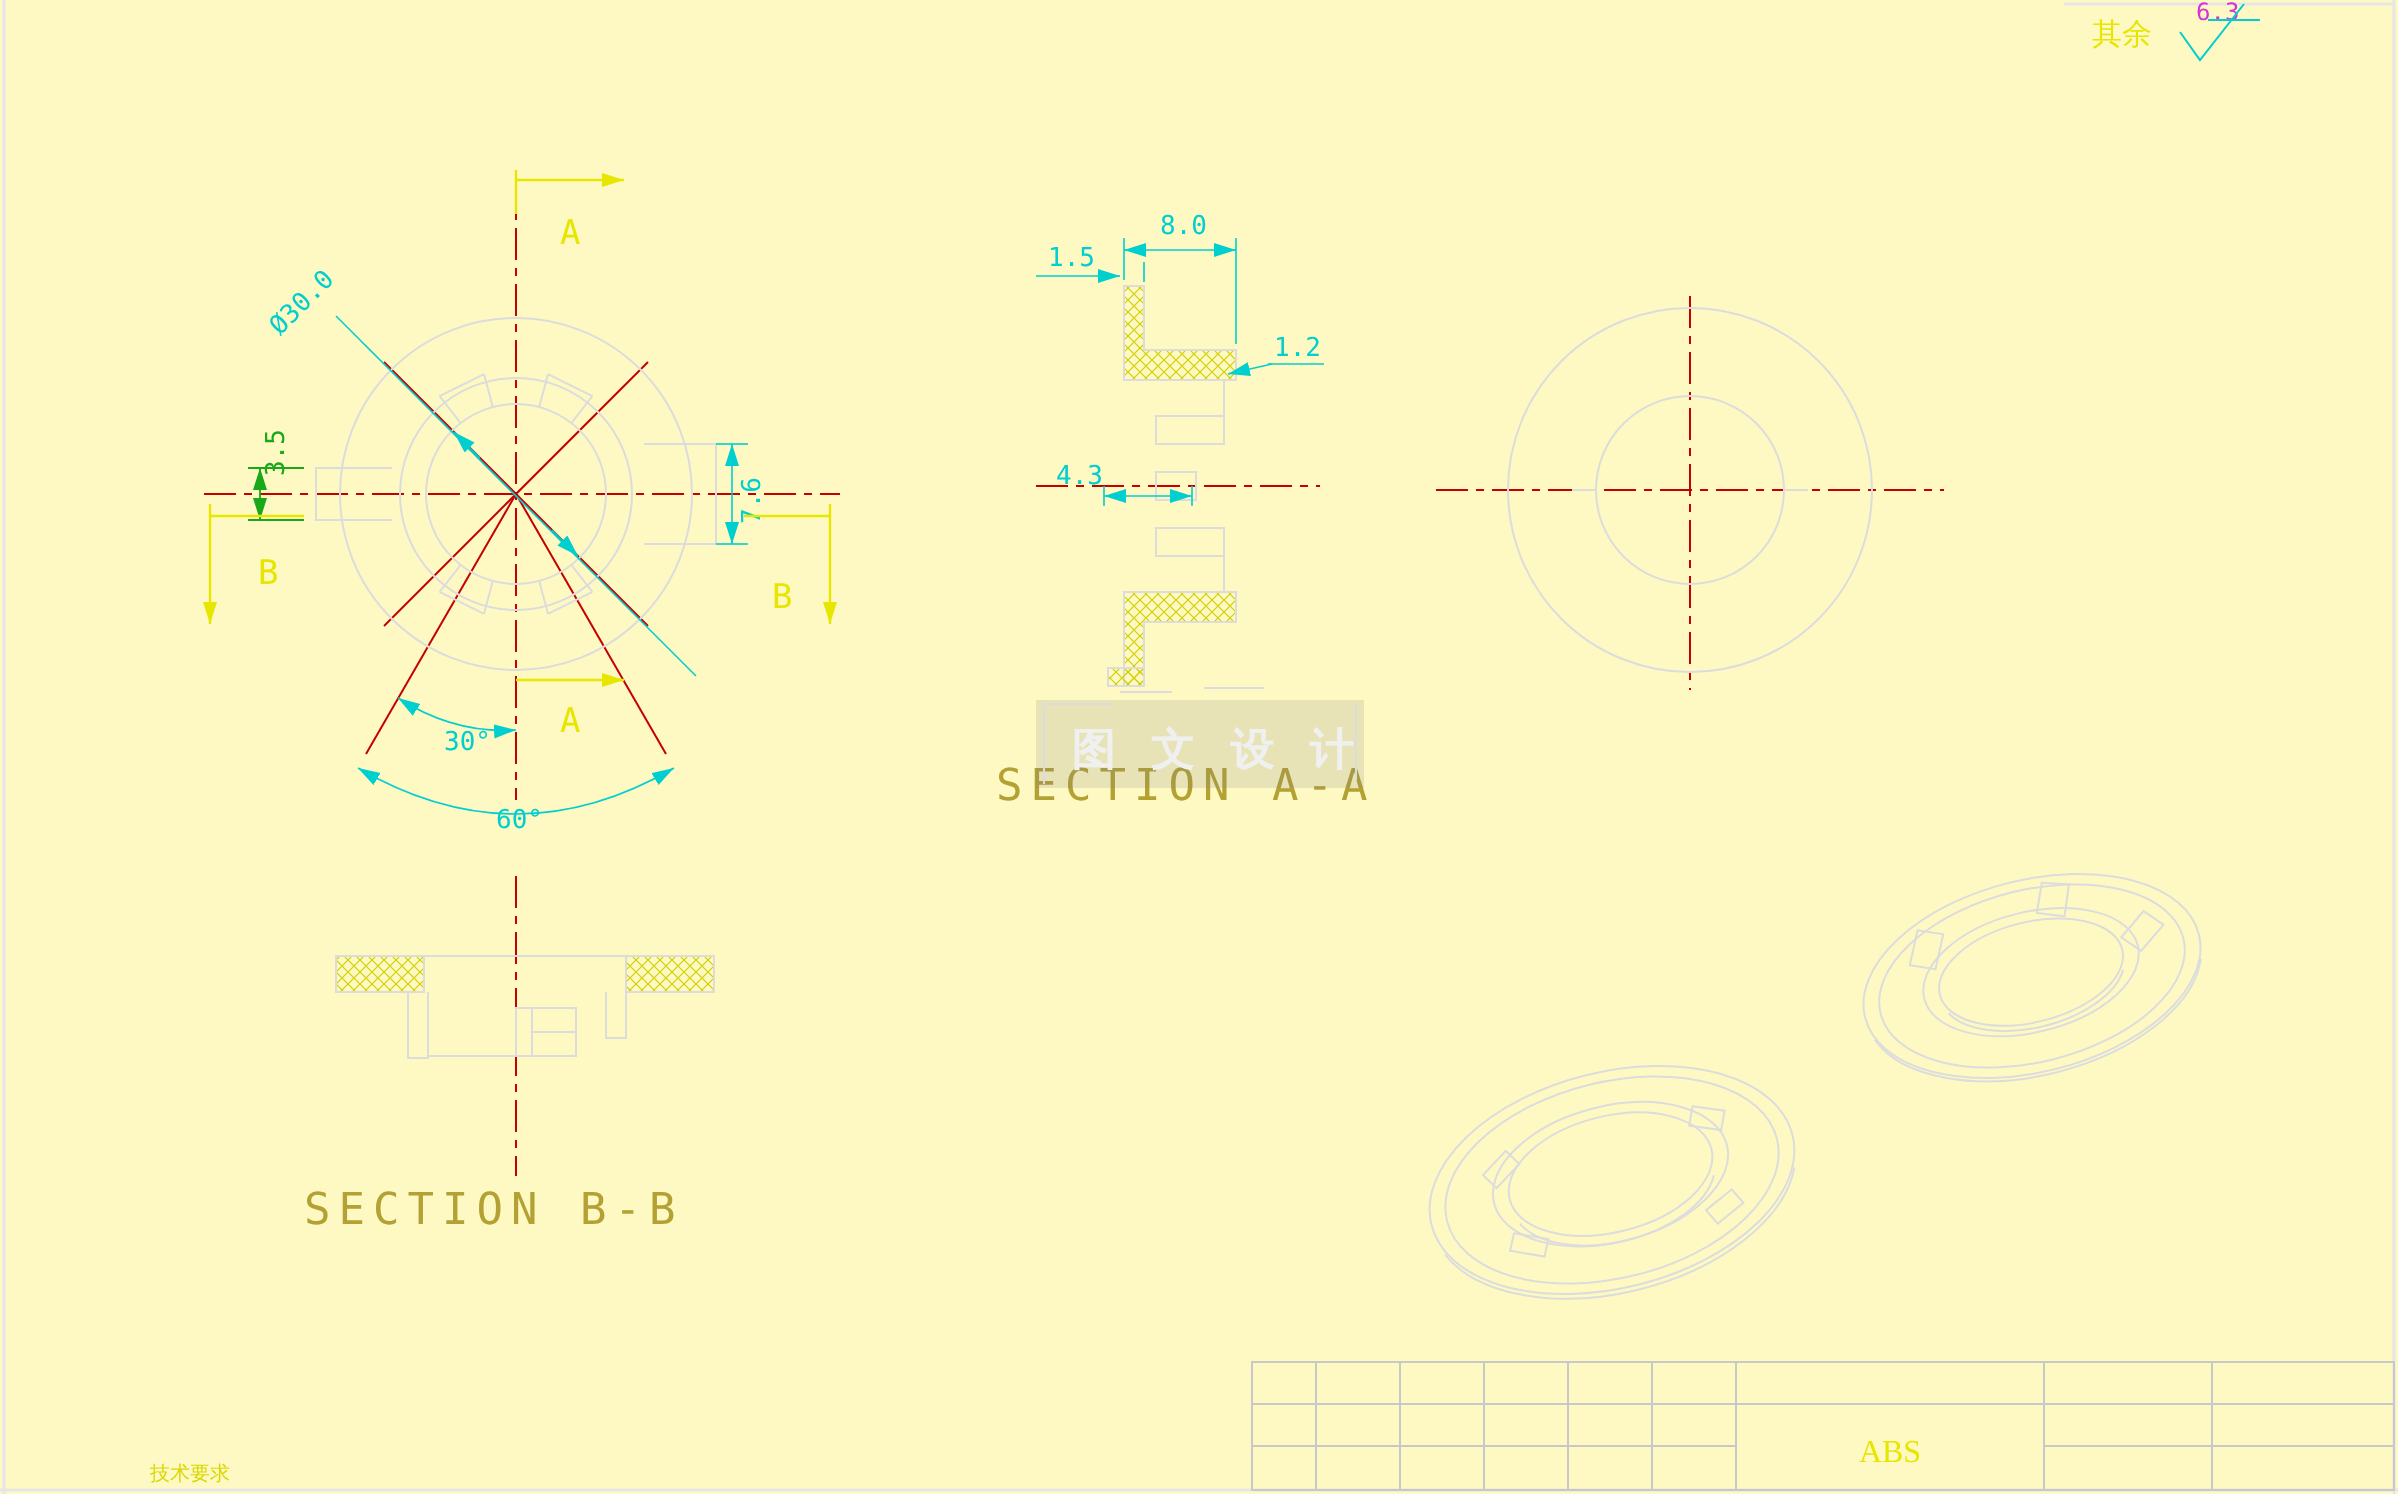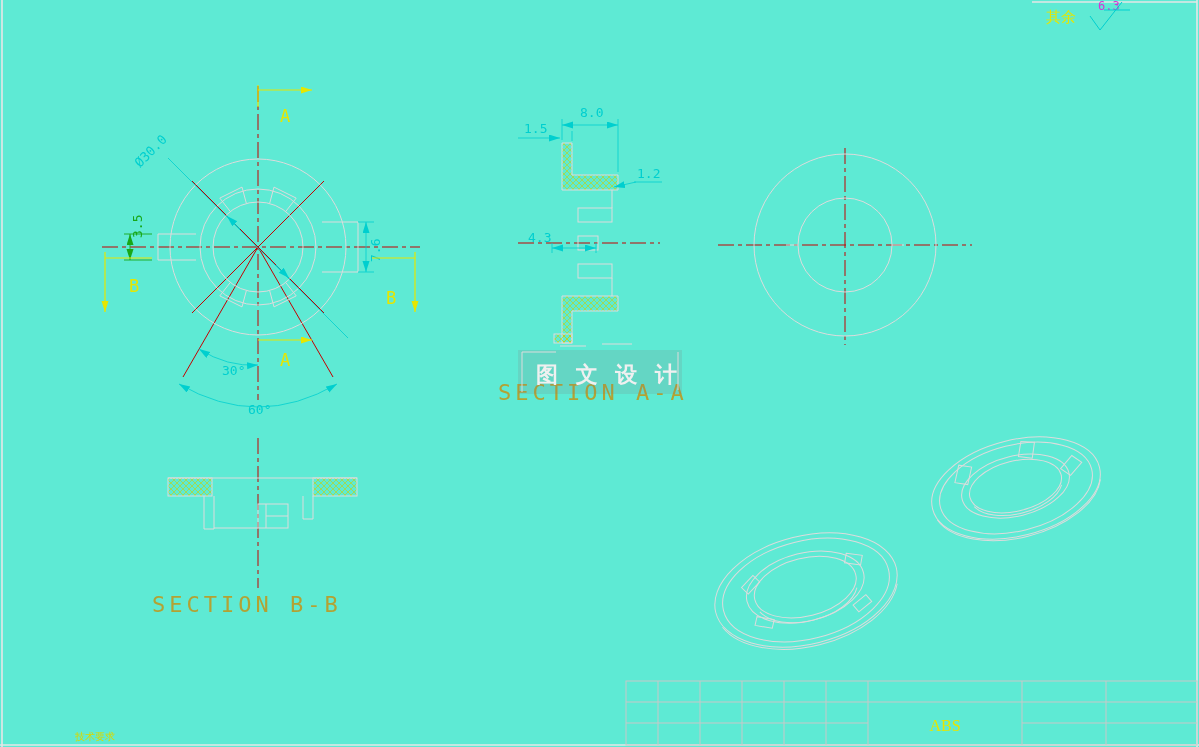--- a/index.html
+++ b/index.html
@@ -1,16 +1,16 @@
 <!DOCTYPE html>
 <html><head>
 <meta charset="utf-8">
 <style>
   html,body{margin:0;padding:0;background:#000;}
-  #sheet{position:relative;width:1199px;height:747px;background:#5eead4;overflow:hidden;
+  #sheet{position:relative;width:1199px;height:747px;background:#fef9c3;overflow:hidden;
          font-family:"DejaVu Sans", sans-serif;}
   svg{position:absolute;inset:0;}
   
   .w {stroke:#dcdcdc;fill:none;stroke-width:1;}
   .w2{stroke:#e6e6e6;fill:none;stroke-width:1.6;}
   .r {stroke:#c40000;fill:none;stroke-width:1;}
   .cl{stroke-dasharray:16 4 4 4;}
   .c {stroke:#00cfcf;fill:none;stroke-width:1;}
   .cx{stroke:#00cfcf;fill:none;stroke-width:0.8;}
   .y {stroke:#e6e600;fill:none;stroke-width:1.2;}

